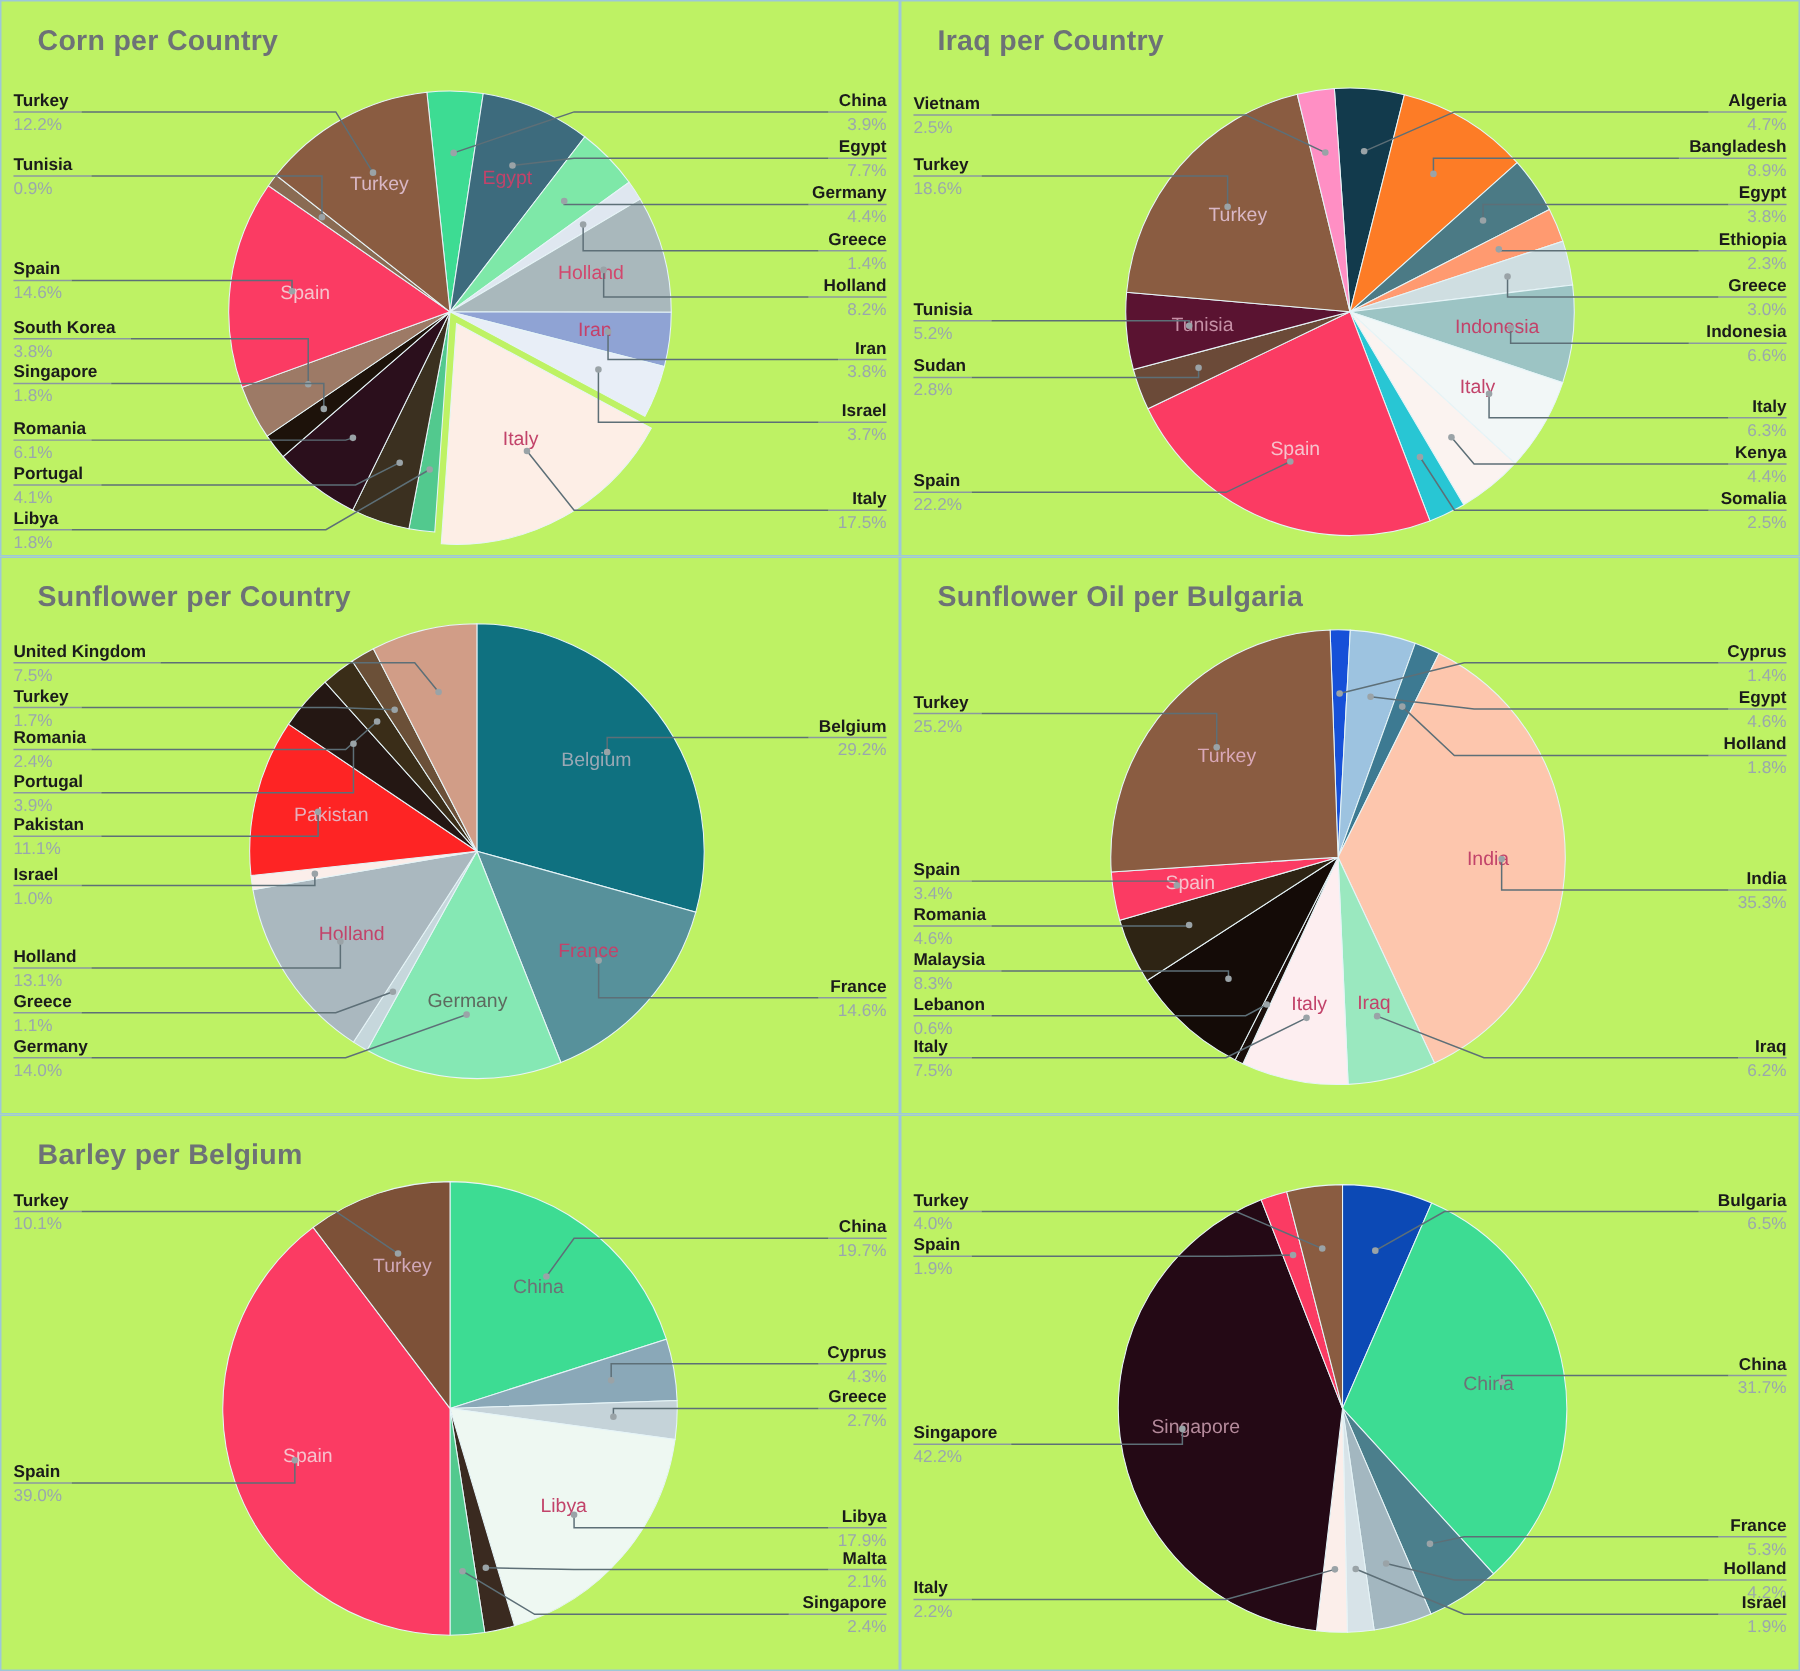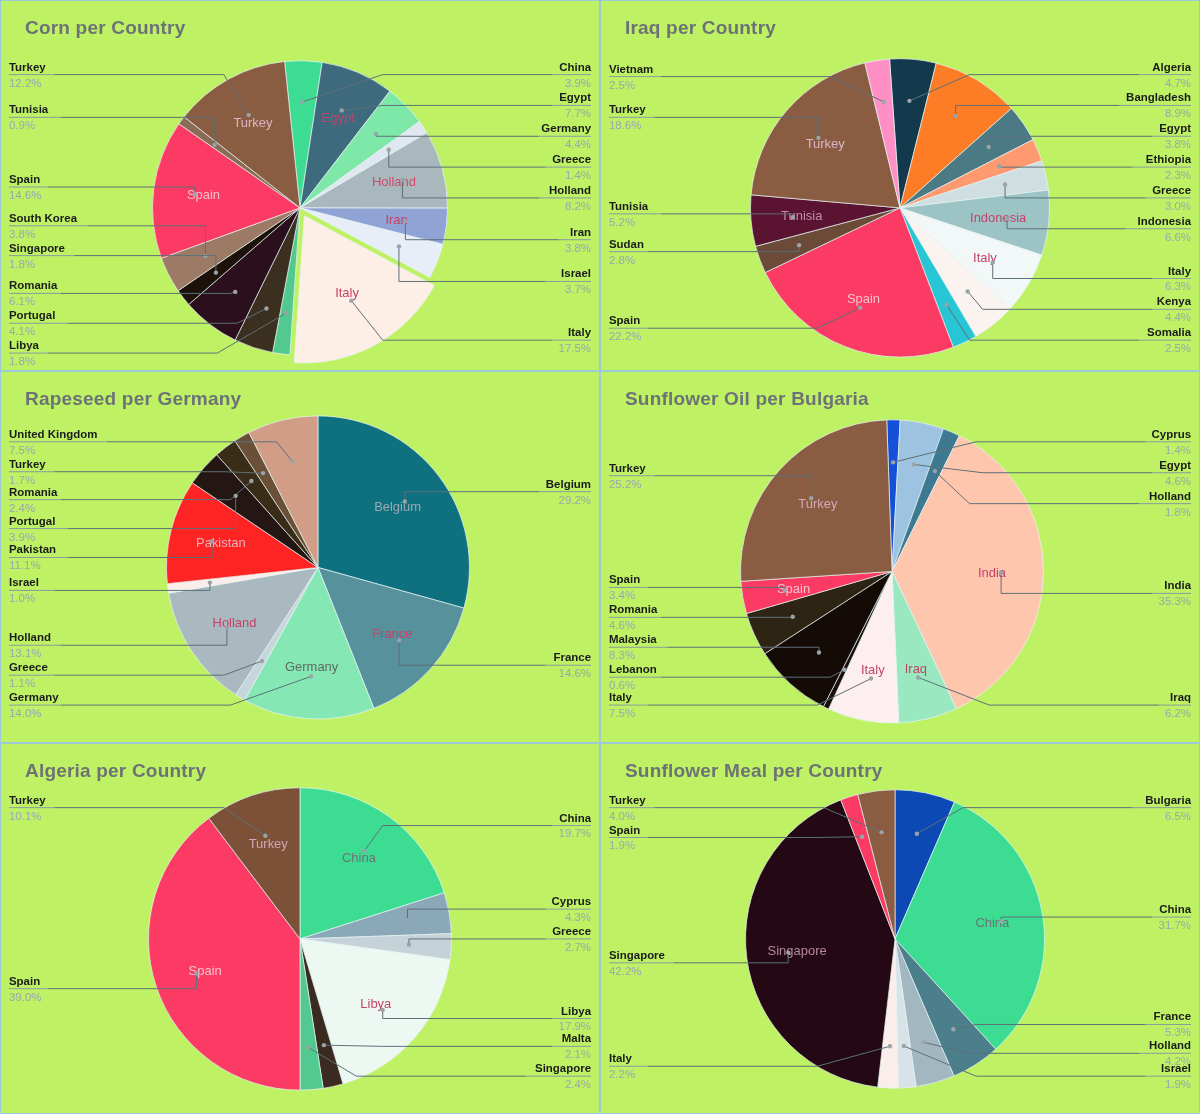--- a/index.html
+++ b/index.html
@@ -256,21 +256,21 @@
           <circle cx="367.8572247899547" cy="292.0202180656867" r="2.2" class="leaderdot"></circle>
           <text x="592" y="337" class="lbl-name" text-anchor="end">Somalia</text>
           <text x="592" y="353" class="lbl-pct" text-anchor="end">2.5%</text>
           <line x1="539.8" y1="341" x2="592" y2="341" class="lbl-rule"></line>
           <path d="M 539.8 341 L 369.79999999999995 341 L 346.8087423537447 305.32903800644874" class="leader"></path>
           <circle cx="346.8087423537447" cy="305.32903800644874" r="2.2" class="leaderdot"></circle>
         </svg>
       </div>
     </div>
     <div class="panel">
-      <div class="panel-title">Rapeseed per Germany</div>
+      <div class="panel-title">Sunflower per Country</div>
       <div class="chartarea">
         <svg class="chart" viewBox="0 0 600 371" preserveAspectRatio="none">
           <path d="M 318 196 L 318 44 A 152 152 0 0 1 464.4418934515613 236.72802281380166 Z" fill="#0f7180" stroke="#e6f4f8" stroke-width="0.7"></path>
           <path d="M 318 196 L 464.4418934515613 236.72802281380166 A 152 152 0 0 1 374.16883830299514 337.2411469922699 Z" fill="#57919b" stroke="#e6f4f8" stroke-width="0.7"></path>
           <path d="M 318 196 L 374.16883830299514 337.2411469922699 A 152 152 0 0 1 244.50470366724613 329.0505220469303 Z" fill="#85e8b4" stroke="#e6f4f8" stroke-width="0.7"></path>
           <path d="M 318 196 L 244.50470366724613 329.0505220469303 A 152 152 0 0 1 235.45627003859983 323.634370935338 Z" fill="#c6d7dc" stroke="#e6f4f8" stroke-width="0.7"></path>
           <path d="M 318 196 L 235.45627003859983 323.634370935338 A 152 152 0 0 1 168.19954053114336 221.76475000692687 Z" fill="#aab8bf" stroke="#e6f4f8" stroke-width="0.7"></path>
           <path d="M 318 196 L 168.19954053114336 221.76475000692687 A 152 152 0 0 1 166.87324521942486 212.26972616524031 Z" fill="#fbeeea" stroke="#e6f4f8" stroke-width="0.7"></path>
           <path d="M 318 196 L 166.87324521942486 212.26972616524031 A 152 152 0 0 1 191.9505535357966 111.05568267348356 Z" fill="#fe2424" stroke="#e6f4f8" stroke-width="0.7"></path>
           <path d="M 318 196 L 191.9505535357966 111.05568267348356 A 152 152 0 0 1 216.4347460425477 82.91375331828269 Z" fill="#241713" stroke="#e6f4f8" stroke-width="0.7"></path>
@@ -412,21 +412,21 @@
           <circle cx="401.4331932798525" cy="201.22057714809088" r="2.2" class="leaderdot"></circle>
           <text x="592" y="330" class="lbl-name" text-anchor="end">Iraq</text>
           <text x="592" y="346" class="lbl-pct" text-anchor="end">6.2%</text>
           <line x1="559.6" y1="334" x2="592" y2="334" class="lbl-rule"></line>
           <path d="M 559.6 334 L 389.6 334 L 318.1609903785904 306.267192408623" class="leader"></path>
           <circle cx="318.1609903785904" cy="306.267192408623" r="2.2" class="leaderdot"></circle>
         </svg>
       </div>
     </div>
     <div class="panel">
-      <div class="panel-title">Algeria per Country</div>
+      <div class="panel-title">Barley per Belgium</div>
       <div class="chartarea">
         <svg class="chart" viewBox="0 0 600 371" preserveAspectRatio="none">
           <path d="M 300 196 L 300 44 A 152 152 0 0 1 444.73984546583097 149.58473166589067 Z" fill="#3ddc93" stroke="#e6f4f8" stroke-width="0.7"></path>
           <path d="M 300 196 L 444.73984546583097 149.58473166589067 A 152 152 0 0 1 451.9058910533076 190.6520785999935 Z" fill="#8aa8b8" stroke="#e6f4f8" stroke-width="0.7"></path>
           <path d="M 300 196 L 451.9058910533076 190.6520785999935 A 152 152 0 0 1 450.5640402008662 216.84393912848387 Z" fill="#c5d3d9" stroke="#e6f4f8" stroke-width="0.7"></path>
           <path d="M 300 196 L 450.5640402008662 216.84393912848387 A 152 152 0 0 1 343.1625614986481 341.7429013189851 Z" fill="#eef8f2" stroke="#e6f4f8" stroke-width="0.7"></path>
           <path d="M 300 196 L 343.1625614986481 341.7429013189851 A 152 152 0 0 1 323.2495755431965 346.21137519196475 Z" fill="#3a2a20" stroke="#e6f4f8" stroke-width="0.7"></path>
           <path d="M 300 196 L 323.2495755431965 346.21137519196475 A 152 152 0 0 1 300 348 Z" fill="#52c98e" stroke="#e6f4f8" stroke-width="0.7"></path>
           <path d="M 300 196 L 300 348 A 152 152 0 0 1 208.46803030944767 74.6496867553783 Z" fill="#fb3b63" stroke="#e6f4f8" stroke-width="0.7"></path>
           <path d="M 300 196 L 208.46803030944767 74.6496867553783 A 152 152 0 0 1 300 44 Z" fill="#7d5138" stroke="#e6f4f8" stroke-width="0.7"></path>
@@ -471,21 +471,20 @@
           <circle cx="323.9624264421674" cy="302.784435752612" r="2.2" class="leaderdot"></circle>
           <text x="592" y="330" class="lbl-name" text-anchor="end">Singapore</text>
           <text x="592" y="346" class="lbl-pct" text-anchor="end">2.4%</text>
           <line x1="526.6" y1="334" x2="592" y2="334" class="lbl-rule"></line>
           <path d="M 526.6 334 L 356.6 334 L 308.39457894339535 305.11757257363774" class="leader"></path>
           <circle cx="308.39457894339535" cy="305.11757257363774" r="2.2" class="leaderdot"></circle>
         </svg>
       </div>
     </div>
     <div class="panel">
-      <div class="panel-title">Sunflower Meal per Country</div>
       <div class="chartarea">
         <svg class="chart" viewBox="0 0 600 371" preserveAspectRatio="none">
           <path d="M 295 196 L 295 46 A 150 150 0 0 1 354.6284575125869 58.361171704095 Z" fill="#0c49b5" stroke="#e6f4f8" stroke-width="0.7"></path>
           <path d="M 295 196 L 354.6284575125869 58.361171704095 A 150 150 0 0 1 396.03383903302995 306.8700291794306 Z" fill="#3ddc93" stroke="#e6f4f8" stroke-width="0.7"></path>
           <path d="M 295 196 L 396.03383903302995 306.8700291794306 A 150 150 0 0 1 354.19532541241614 333.8256632464294 Z" fill="#4b7f8c" stroke="#e6f4f8" stroke-width="0.7"></path>
           <path d="M 295 196 L 354.19532541241614 333.8256632464294 A 150 150 0 0 1 316.156199788738 344.50055626326457 Z" fill="#a3b7c0" stroke="#e6f4f8" stroke-width="0.7"></path>
           <path d="M 295 196 L 316.156199788738 344.50055626326457 A 150 150 0 0 1 298.30170758893416 345.9636580208591 Z" fill="#d7e3e8" stroke="#e6f4f8" stroke-width="0.7"></path>
           <path d="M 295 196 L 298.30170758893416 345.9636580208591 A 150 150 0 0 1 277.5860628812155 344.9857536612915 Z" fill="#fbeeea" stroke="#e6f4f8" stroke-width="0.7"></path>
           <path d="M 295 196 L 277.5860628812155 344.9857536612915 A 150 150 0 0 1 240.60681793274992 56.209507674523934 Z" fill="#240915" stroke="#e6f4f8" stroke-width="0.7"></path>
           <path d="M 295 196 L 240.60681793274992 56.209507674523934 A 150 150 0 0 1 257.65996682996615 50.72191520101603 Z" fill="#fb3b63" stroke="#e6f4f8" stroke-width="0.7"></path>

